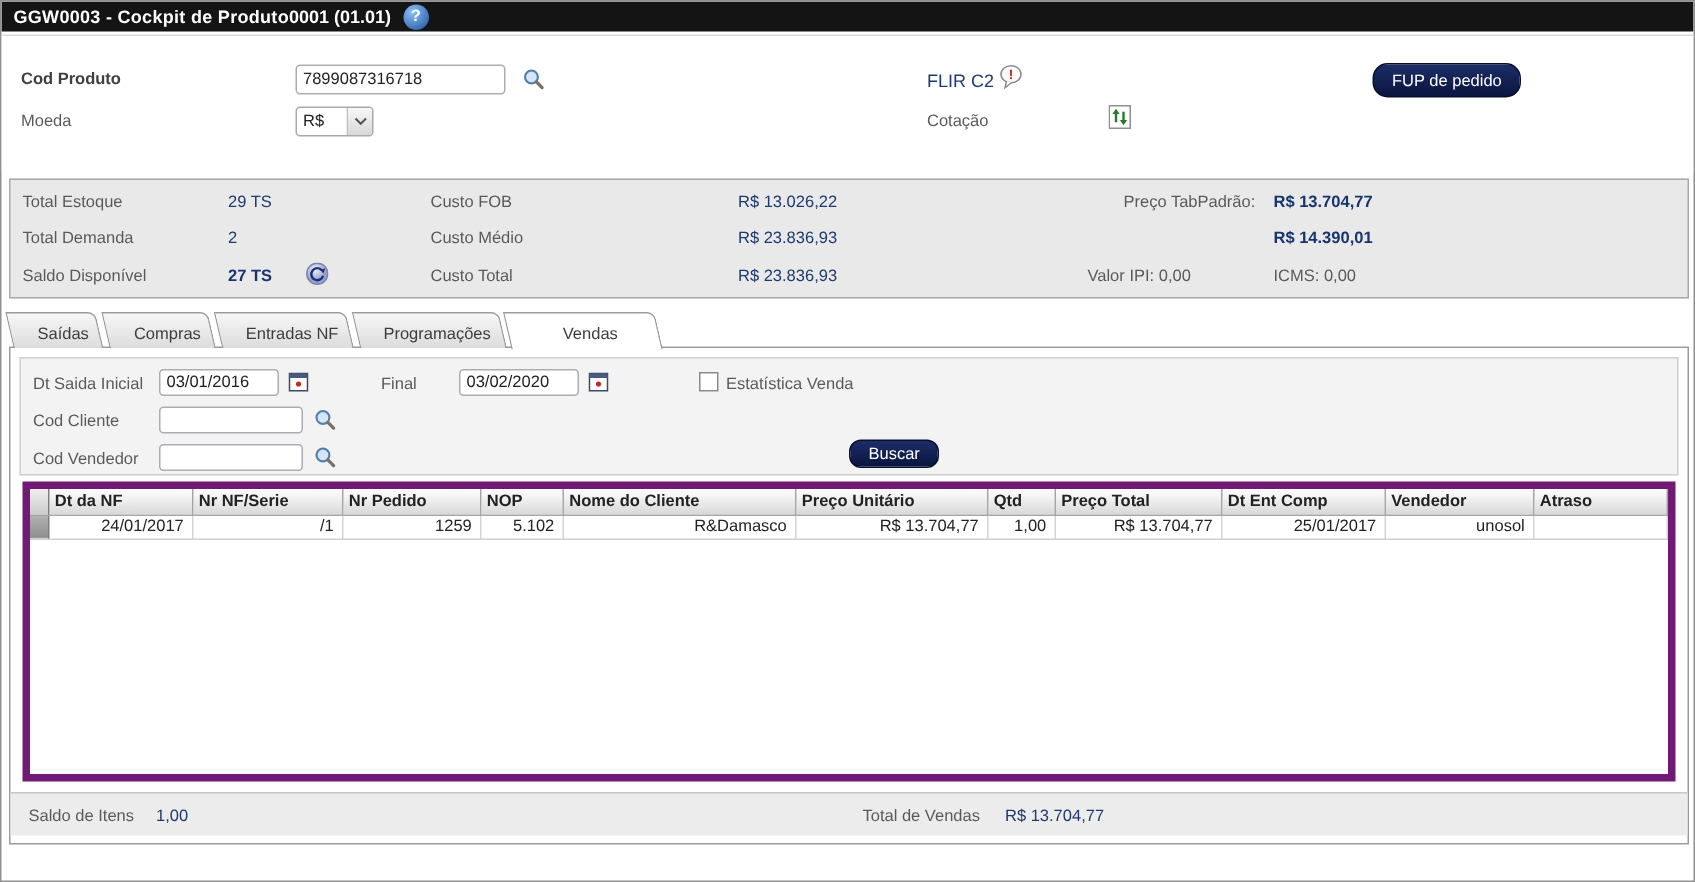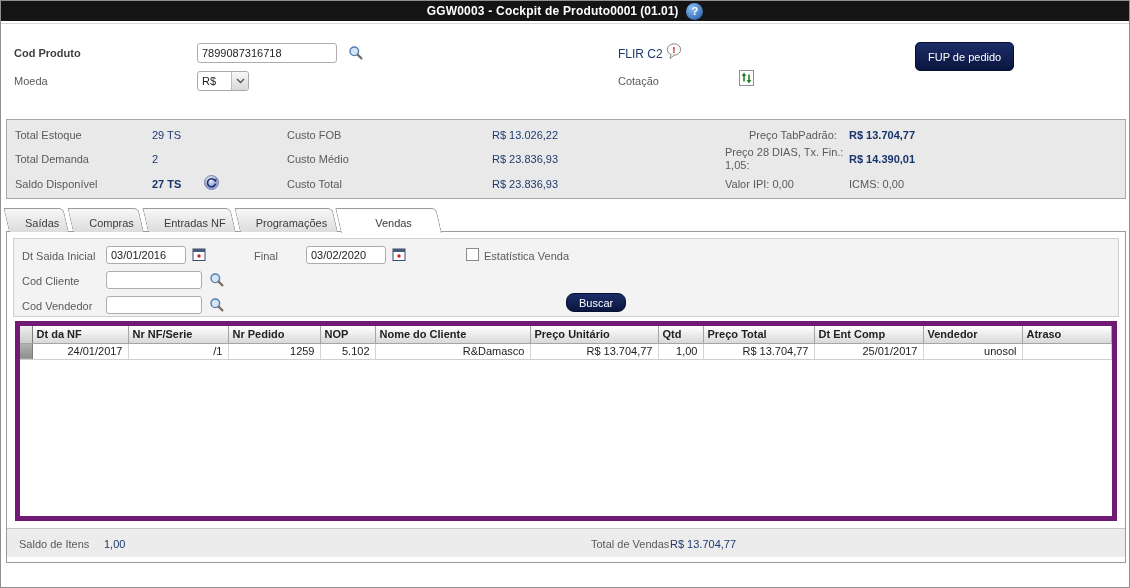--- a/index.html
+++ b/index.html
@@ -4,40 +4,40 @@
 <style>
   * { margin:0; padding:0; box-sizing:border-box; }
   html,body { background:#c9c9c9; }
   body { font-family:"Liberation Sans", sans-serif; }
   .screen { position:relative; width:1130px; height:588px; background:#ffffff;
             border:1px solid #8f8f8f; overflow:hidden; }
 
   
   .titlebar { position:absolute; top:0; left:0; width:100%; height:20px;
               background:#141414; color:#fff; display:flex; align-items:center;
-              justify-content:center; padding:0 8px; }
+              justify-content:flex-start; padding:0 8px; }
   .titlebar .tleft  { font-size:12px; font-weight:bold; letter-spacing:.2px; }
   .titlebar .tright { display:flex; align-items:center; gap:8px; font-size:12px; font-weight:bold; }
   .help-circ { width:17px; height:17px; border-radius:50%;
                background:radial-gradient(circle at 35% 30%, #8cc0f5, #1a4f9c);
                color:#fff; font-size:11px; font-weight:bold; display:flex;
                align-items:center; justify-content:center; cursor:pointer; }
 
   
   .lbl   { font-size:11px; color:#5a5a5a; white-space:nowrap; }
   .lbl-b { font-size:11px; color:#3f3f3f; font-weight:bold; white-space:nowrap;text-align:center; }
   .val-navy   { font-size:11px; color:#1d3a6e; white-space:nowrap; }
   .val-navy-b { font-size:11px; color:#17356b; font-weight:bold; white-space:nowrap; }
   .tbx { position:absolute; height:20px; border:1px solid #abadb3; border-radius:3px;
          background:#fff; font-size:11px; font-family:"Liberation Sans",sans-serif;
          padding:0 4px; color:#222; outline:none; }
   .navy-btn { position:absolute; background:linear-gradient(#1c2d67,#0a153f);
-              border:1px solid #05102e; border-radius:5px; color:#fff;
+              border:1px solid #05102e; border-radius:10px; color:#fff;
               font-size:11px; font-family:"Liberation Sans",sans-serif;
-              padding:0 12px; height:29px; cursor:pointer; white-space:nowrap; }
+              padding:0 12px; height:23px; cursor:pointer; white-space:nowrap; }
   .abs { position:absolute; }
   .icon-btn { cursor:pointer; display:inline-block; line-height:0; }
 
   
   .hdr-form { position:absolute; top:22px; left:0; width:100%; height:92px; background:#fff;
               border-top:1px solid #d9d9d9; }
 
   
   .select { position:absolute; width:52px; height:20px; border:1px solid #a9a9a9;
             border-radius:3px; background:#fff; display:flex; cursor:pointer; }
@@ -162,21 +162,20 @@
 
     <span class="lbl abs" style="left:280px; top:9px;">Custo FOB</span>
     <span class="val-navy abs" style="left:485px; top:9px;">R$ 13.026,22</span>
     <span class="lbl abs" style="left:280px; top:33px;">Custo Médio</span>
     <span class="val-navy abs" style="left:485px; top:33px;">R$ 23.836,93</span>
     <span class="lbl abs" style="left:280px; top:58px;">Custo Total</span>
     <span class="val-navy abs" style="left:485px; top:58px;">R$ 23.836,93</span>
 
     <span class="lbl abs" style="left:718px; top:9px;padding-left:24px;">Preço TabPadrão:</span>
     <span class="val-navy-b abs" style="left:842px; top:9px;">R$ 13.704,77</span>
-    <div class="lbl abs" style="left:718px; top:26px; width:122px; white-space:normal; line-height:13px;">Preço 28 DIAS, Tx. Fin.: 1,05:</div>
     <span class="val-navy-b abs" style="left:842px; top:33px;">R$ 14.390,01</span>
     <span class="lbl abs" style="left:718px; top:58px;">Valor IPI: 0,00</span>
     <span class="lbl abs" style="left:842px; top:58px;">ICMS: 0,00</span>
   </div>
 
   <div class="tabstrip">
     <div class="tab"><span class="tab-lbl">Saídas</span></div>
     <div class="tab"><span class="tab-lbl">Compras</span></div>
     <div class="tab"><span class="tab-lbl">Entradas NF</span></div>
     <div class="tab"><span class="tab-lbl">Programações</span></div>
@@ -275,18 +274,18 @@
             <td class="c">unosol</td>
             <td class="c"></td>
           </tr>
         </tbody>
       </table>
     </div>
 
     <div class="grid-footer">
       <span class="lbl abs" style="left:12px; top:9px;">Saldo de Itens</span>
       <span class="val-navy abs" style="left:97px; top:9px;">1,00</span>
-      <span class="lbl abs" style="left:568px; top:9px;margin-left:16px;">Total de Vendas</span>
+      <span class="lbl abs" style="left:568px; top:9px;">Total de Vendas</span>
       <span class="val-navy abs" style="left:663px; top:9px;">R$ 13.704,77</span>
     </div>
   </div>
 
 </div>
 
 </body></html>

